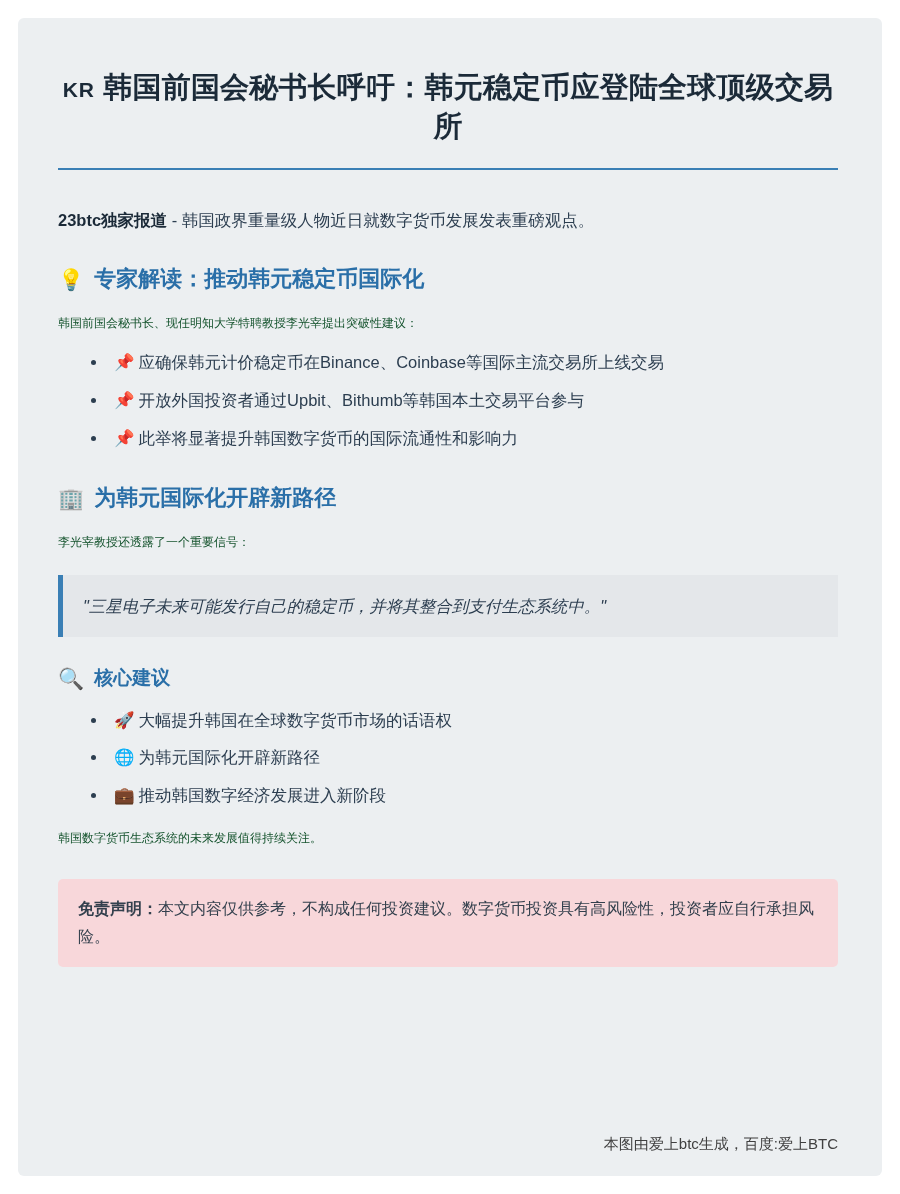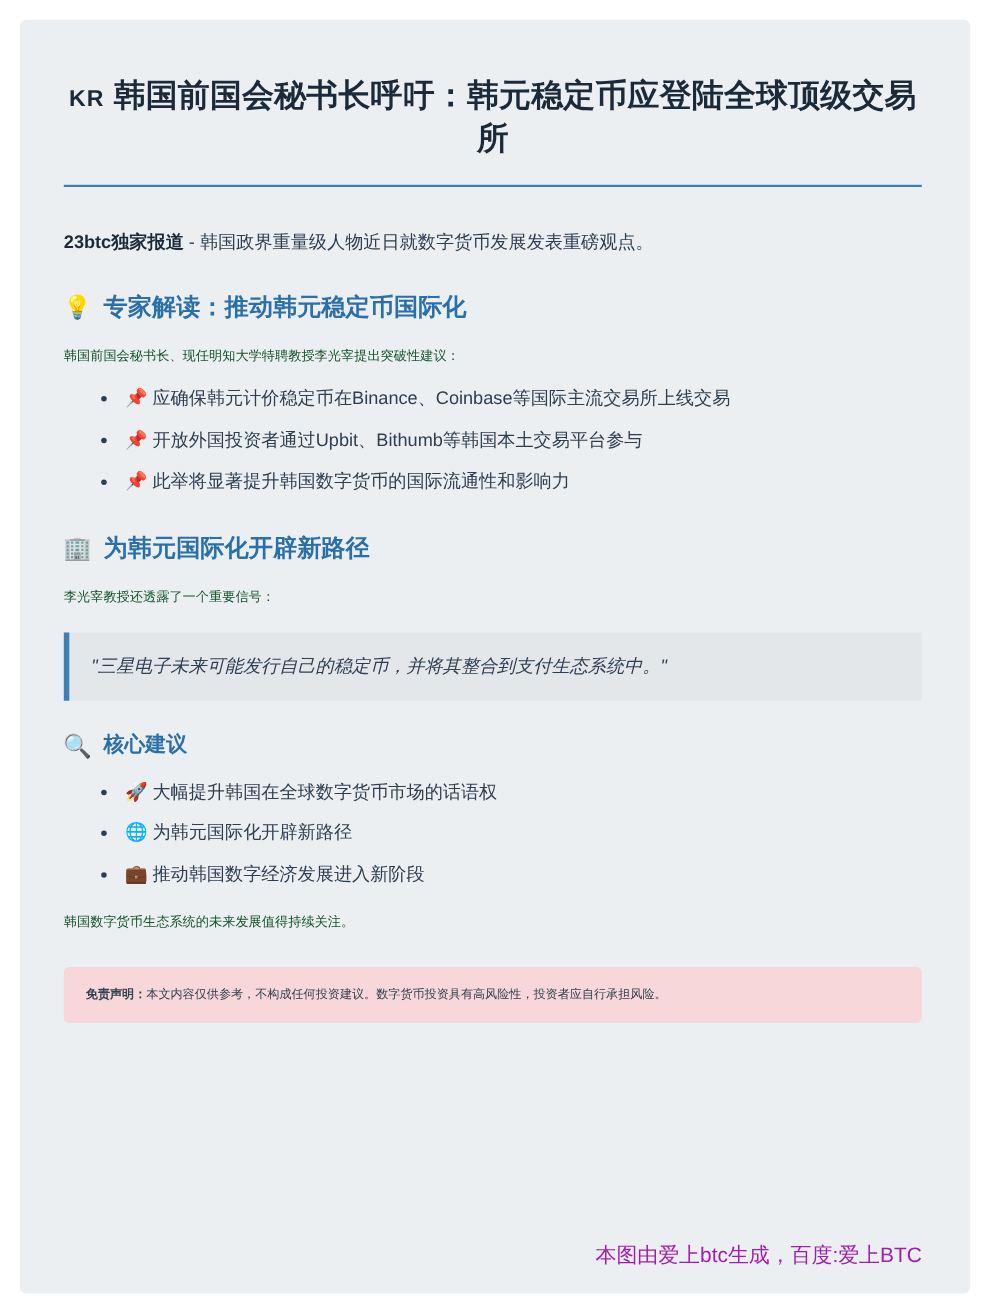--- a/index.html
+++ b/index.html
@@ -110,32 +110,32 @@
     line-height: 1.6;
     color: #2c3e50;
   }
 
   
   .disclaimer {
     margin: 30px 0 0 0;
     background: #f8d7da;
     border-radius: 5px;
     padding: 16px 20px;
-    font-size: 11px;
+    font-size: 16px;
     line-height: 1.75;
     color: #33404d;
   }
   .disclaimer b { font-weight: bold; }
 
   .footer {
     position: absolute;
     right: 44px;
     bottom: 22px;
-    font-size: 19px;
-    color: #a21caf;
+    font-size: 15px;
+    color: #404040;
   }
 </style>
 </head>
 <body>
 
 <div class="page">
   <div class="card">
 
     <h1 class="title">
       <span class="kr">KR</span>

